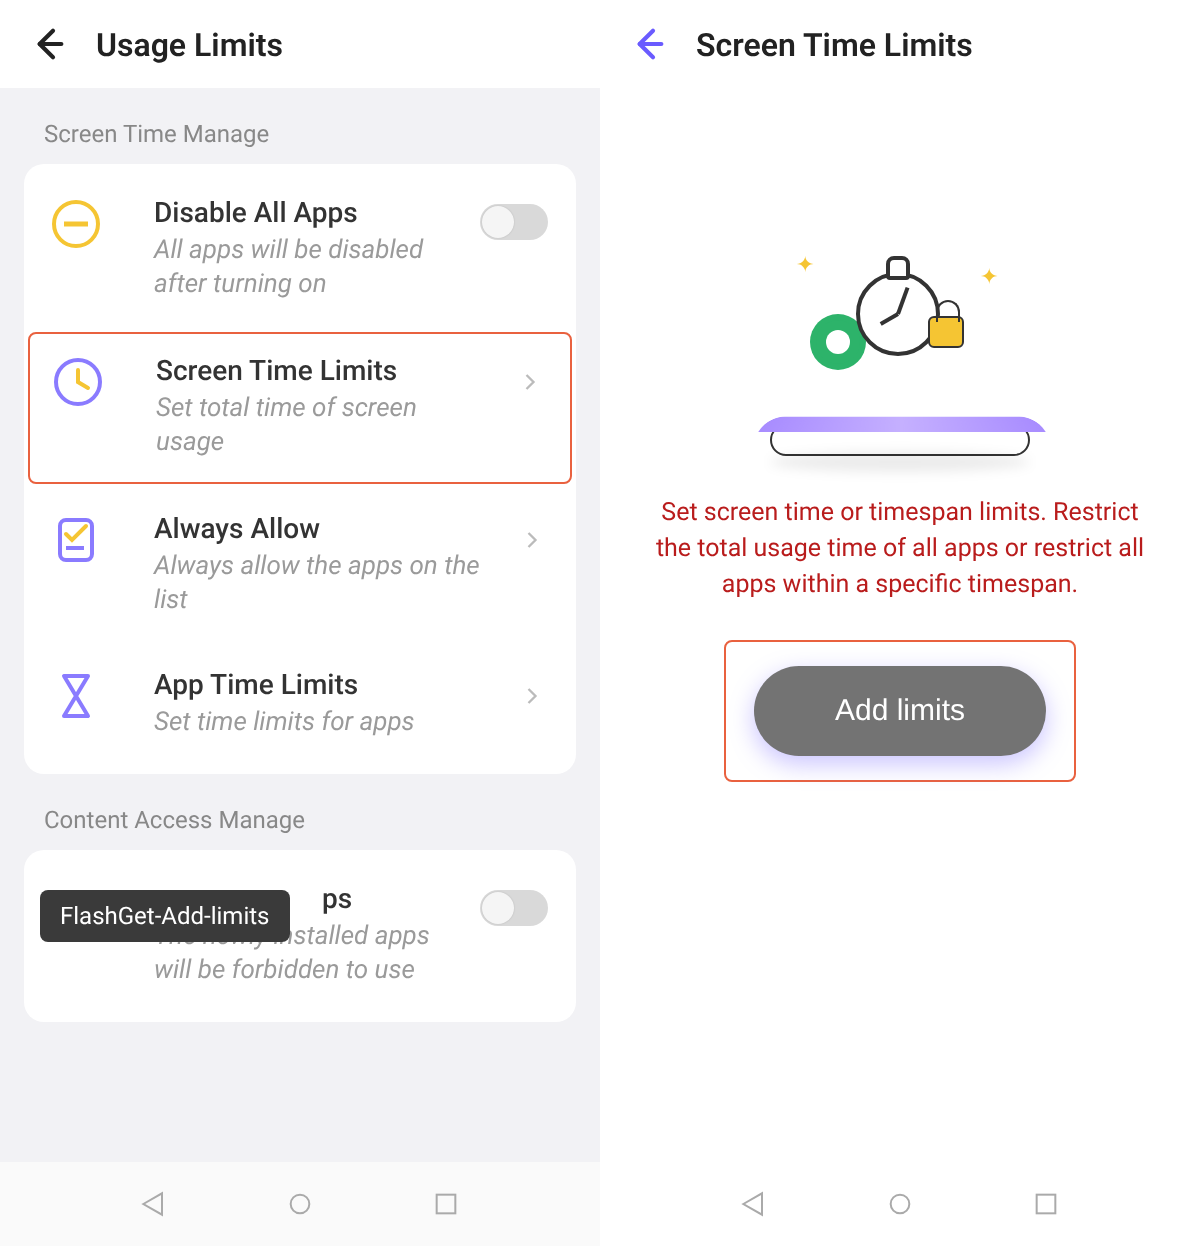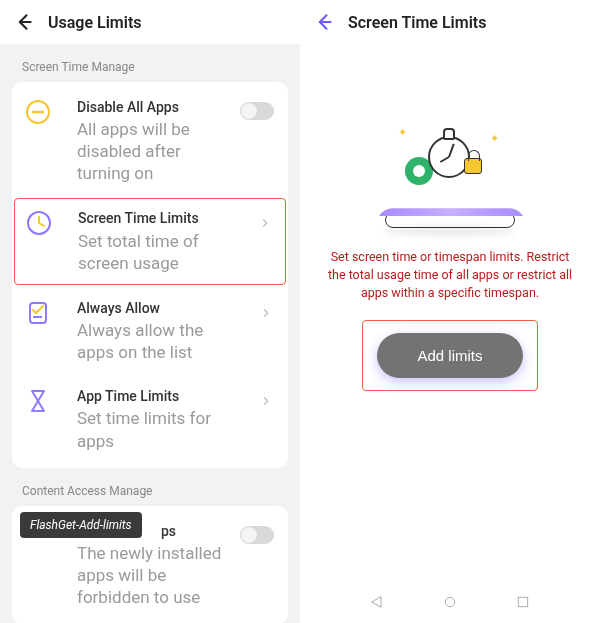--- a/index.html
+++ b/index.html
@@ -70,24 +70,25 @@
     display: flex; align-items: center; justify-content: center;
   }
   .row .text-block { flex: 1; }
   .row .row-title {
     font-size: 14px;
     color: #333;
     font-weight: 500;
     line-height: 1.3;
   }
   .row .row-sub {
-    font-size: 17px;
+    font-size: 13px;
     color: #9a9a9a;
     line-height: 1.3;
     margin-top: 2px;
+    font-style: italic;
   }
   .chevron {
     width: 16px; height: 16px;
     display:flex; align-items:center; justify-content:center;
     margin-top: 6px;
     color: #bbb;
   }
   .toggle {
     width: 34px; height: 18px;
     background: #d9d9d9;
@@ -308,21 +309,21 @@
             <polyline points="9 6 15 12 9 18"></polyline>
           </svg>
       </span>
     </div>
 
   </div>
 
   <div class="section-label">Content Access Manage</div>
 
   <div class="card" style="position:relative;">
-    <div class="tooltip" style="top:6px;font-style:italic;">FlashGet-Add-limits</div>
+    <div class="tooltip" style="top:20px;">FlashGet-Add-limits</div>
     <div class="row">
       <span class="icon-circle" style="visibility:hidden;"></span>
       <div class="text-block">
         <div class="row-title" style="text-align:left; padding-left:84px;">ps</div>
         <div class="row-sub">The newly installed apps will be forbidden to use</div>
       </div>
       <div class="toggle"></div>
     </div>
   </div>
 

